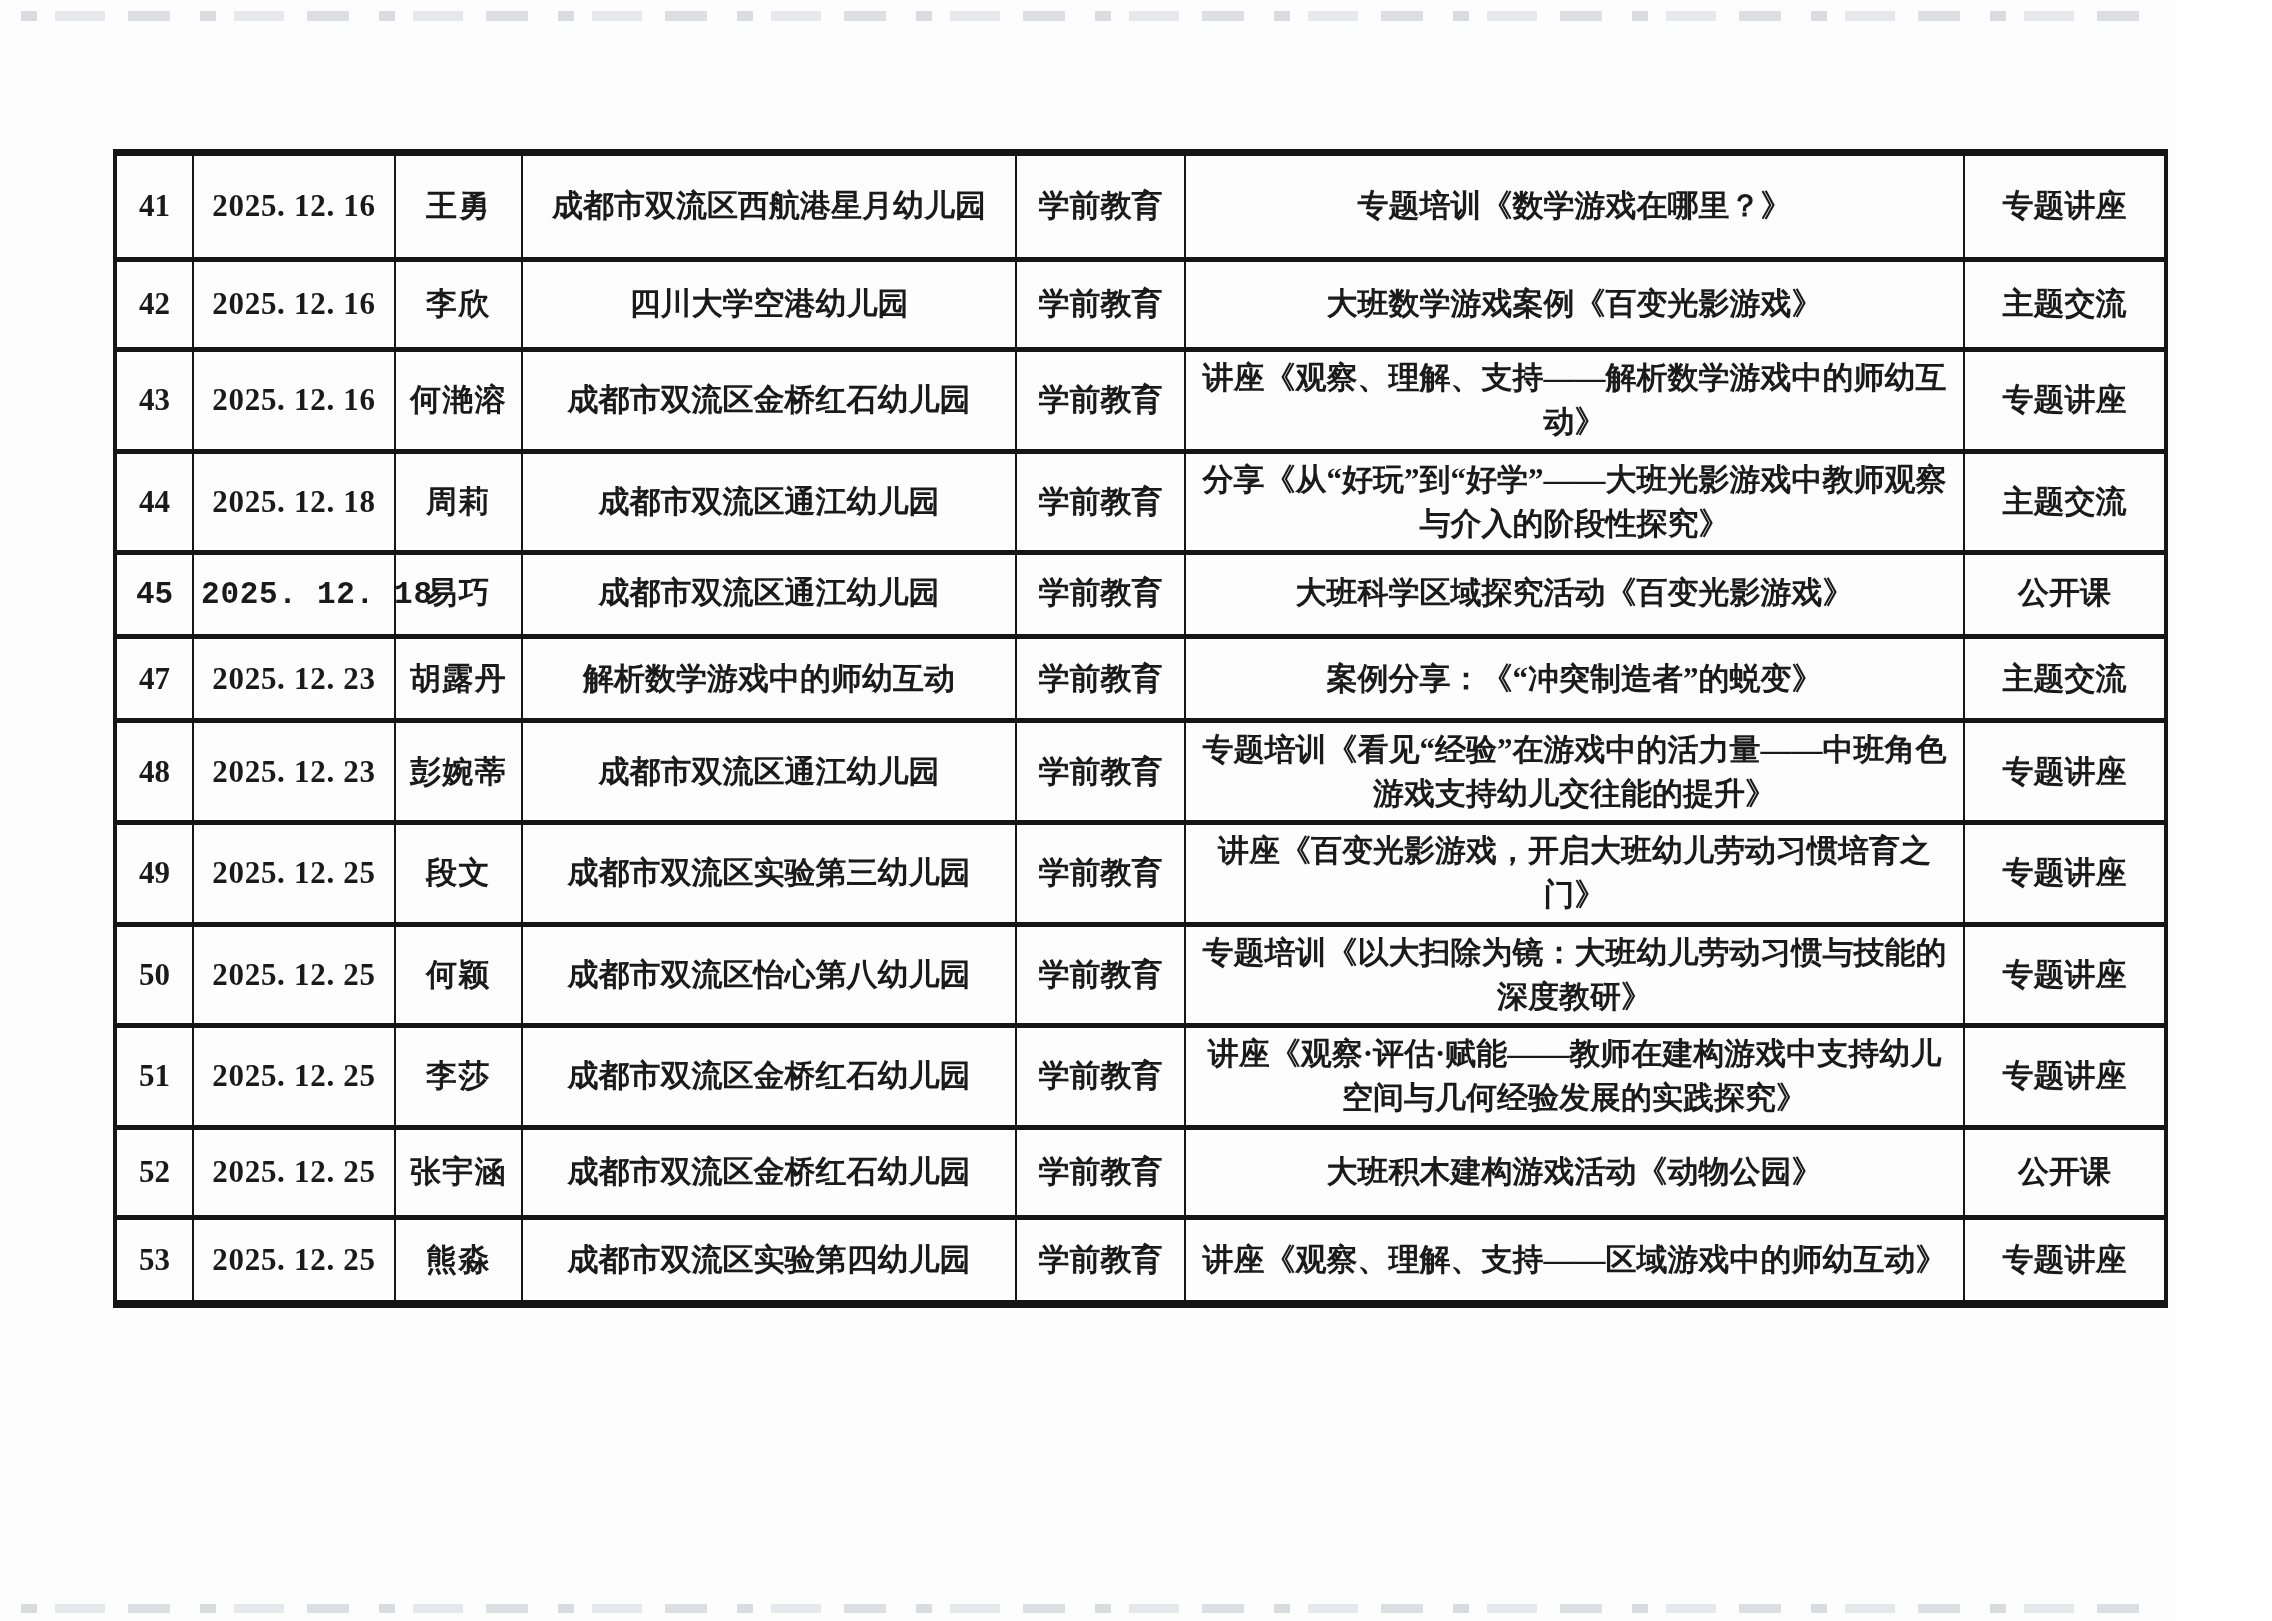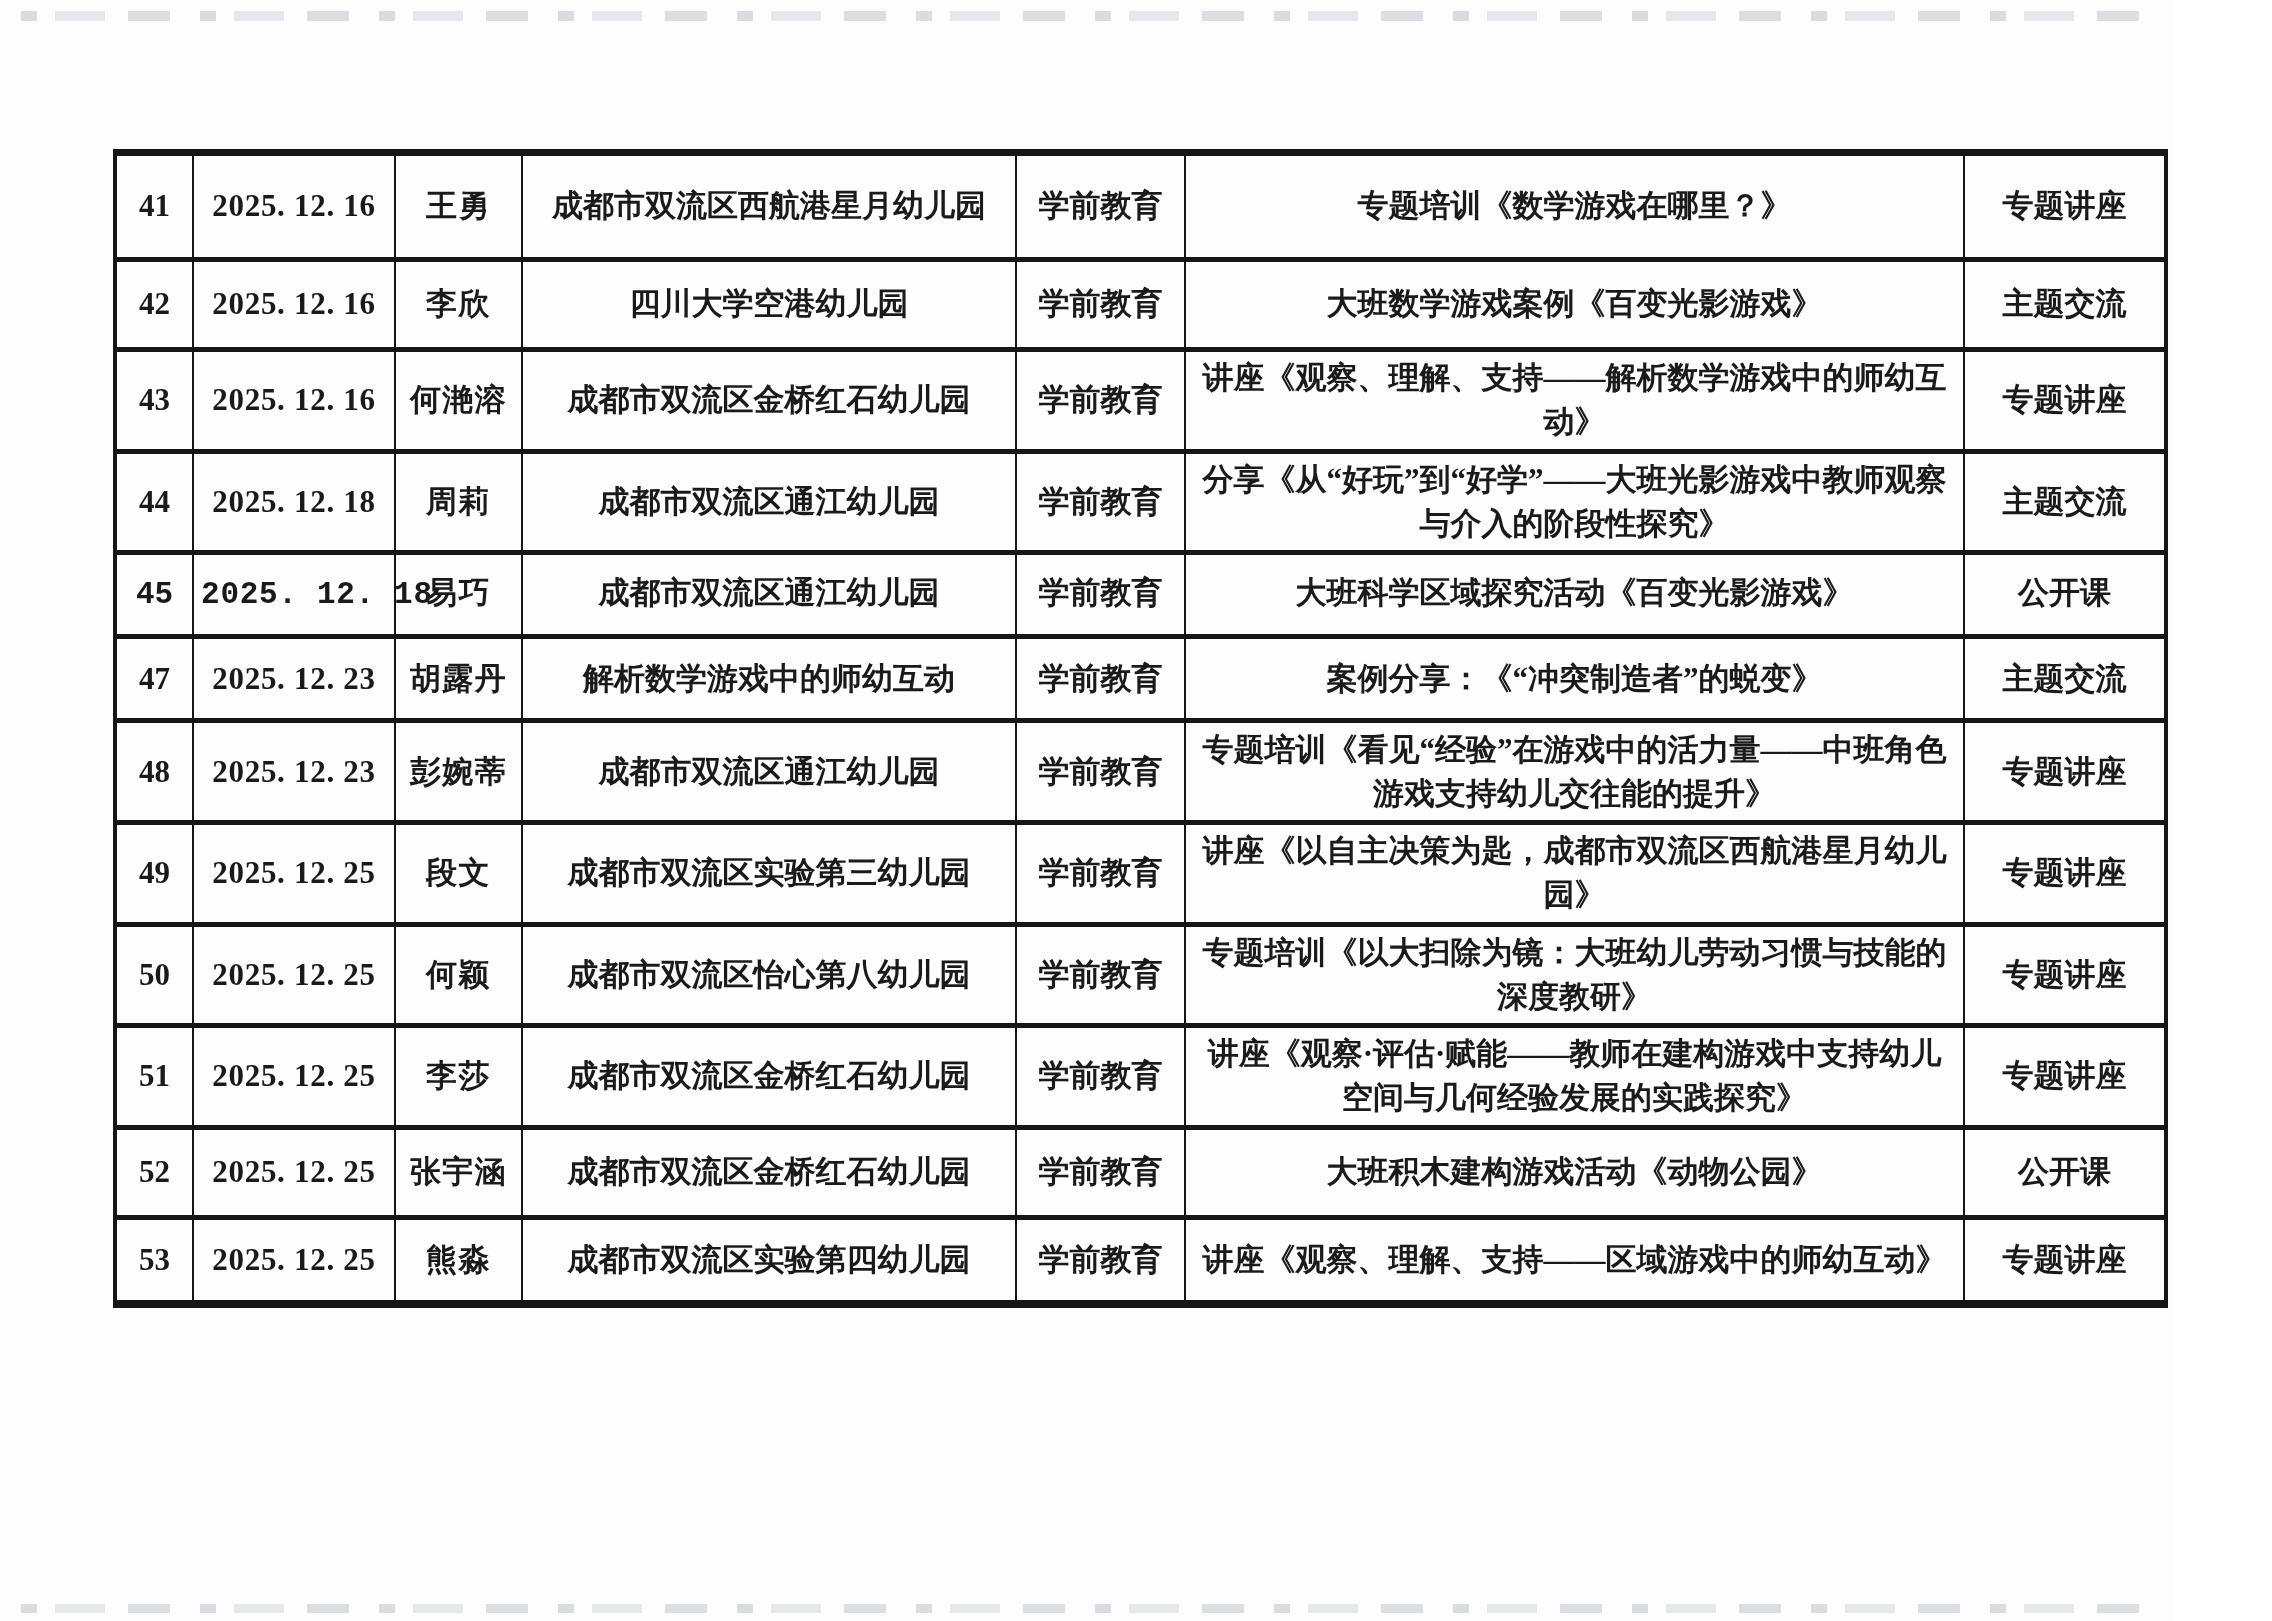--- a/index.html
+++ b/index.html
@@ -146,21 +146,21 @@
           <td class="c-stage">学前教育</td>
           <td class="c-activity">专题培训《看见“经验”在游戏中的活力量——中班角色游戏支持幼儿交往能的提升》</td>
           <td class="c-type">专题讲座</td>
         </tr>
         <tr style="height: 80px;">
           <td class="c-no">49</td>
           <td class="c-date">2025. 12. 25</td>
           <td class="c-name">段文</td>
           <td class="c-school">成都市双流区实验第三幼儿园</td>
           <td class="c-stage">学前教育</td>
-          <td class="c-activity">讲座《以自主决策为匙，成都市双流区西航港星月幼儿园》</td>
+          <td class="c-activity">讲座《百变光影游戏，开启大班幼儿劳动习惯培育之门》</td>
           <td class="c-type">专题讲座</td>
         </tr>
         <tr style="height: 88px;">
           <td class="c-no">50</td>
           <td class="c-date">2025. 12. 25</td>
           <td class="c-name">何颖</td>
           <td class="c-school">成都市双流区怡心第八幼儿园</td>
           <td class="c-stage">学前教育</td>
           <td class="c-activity">专题培训《以大扫除为镜：大班幼儿劳动习惯与技能的深度教研》</td>
           <td class="c-type">专题讲座</td>

